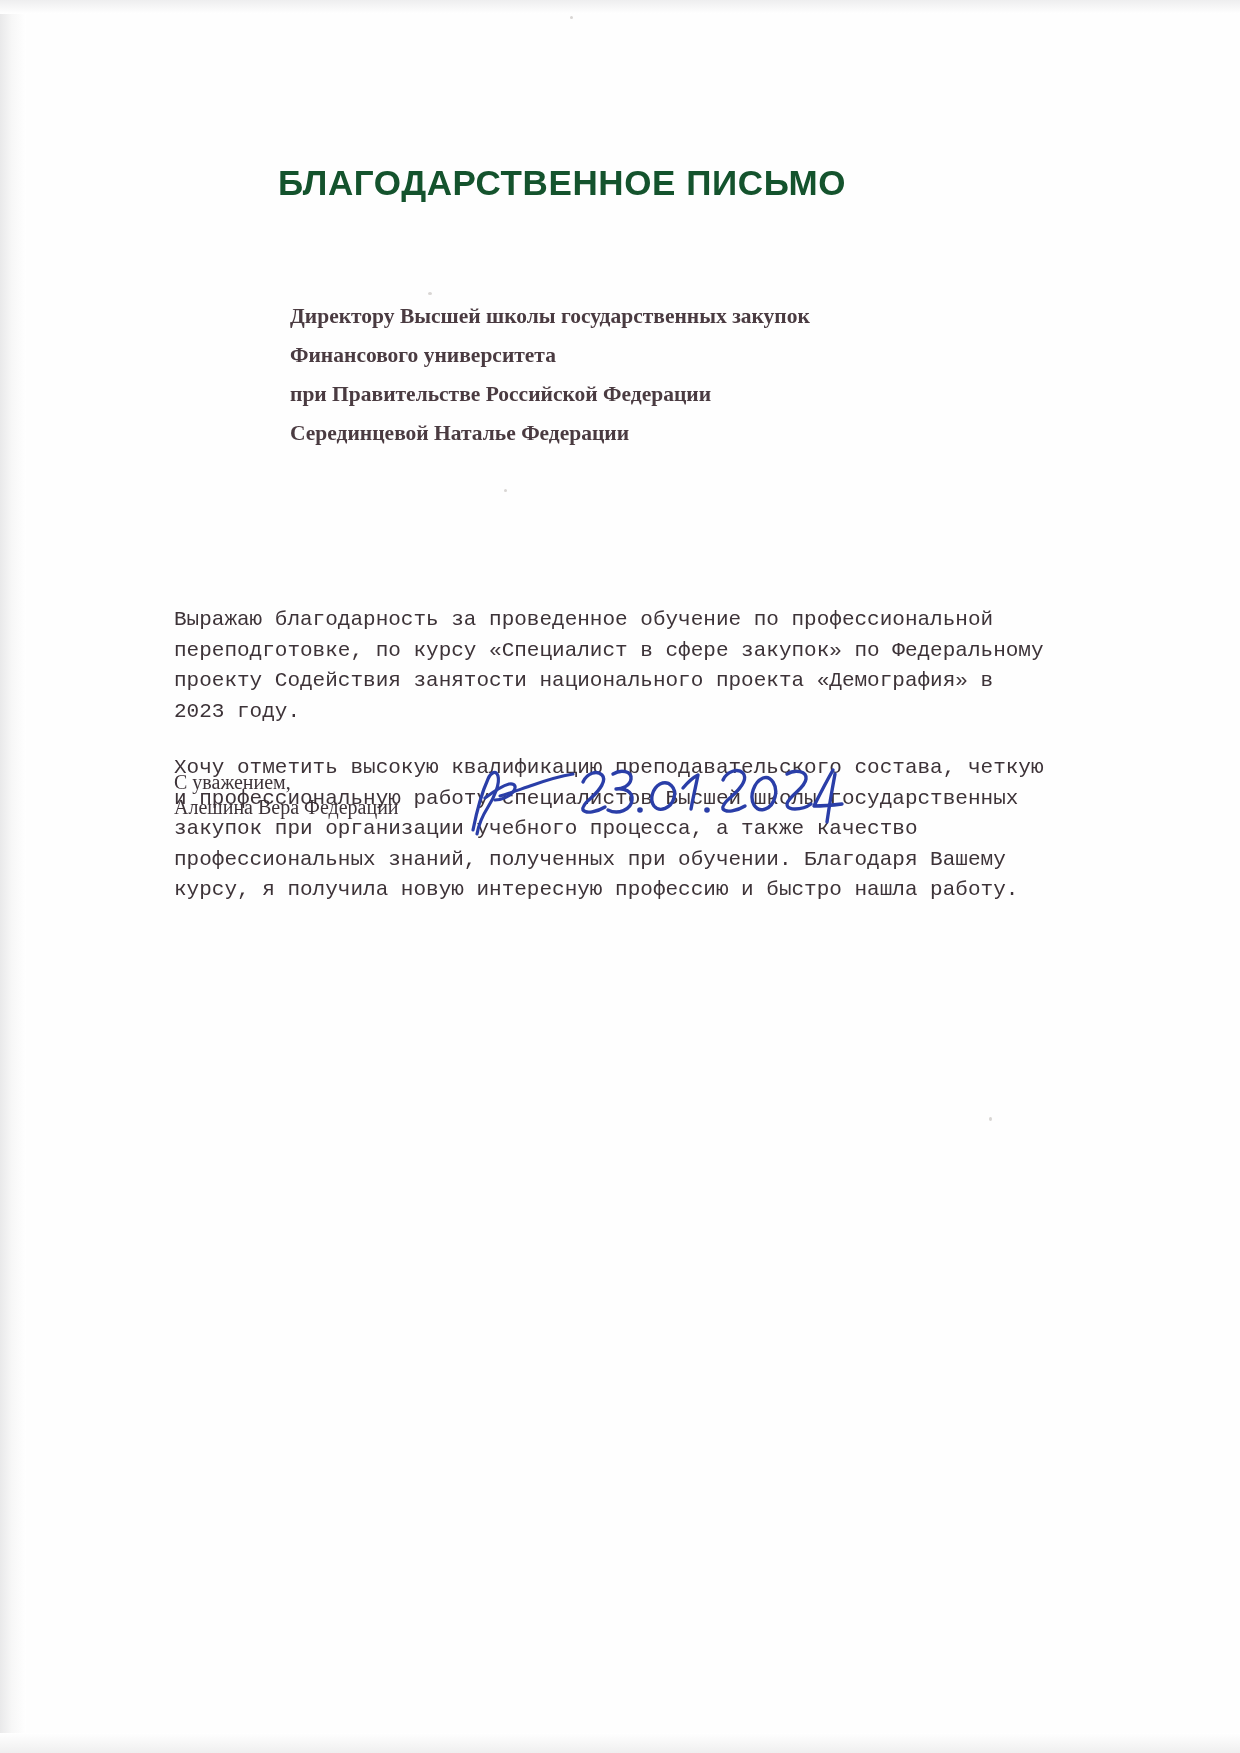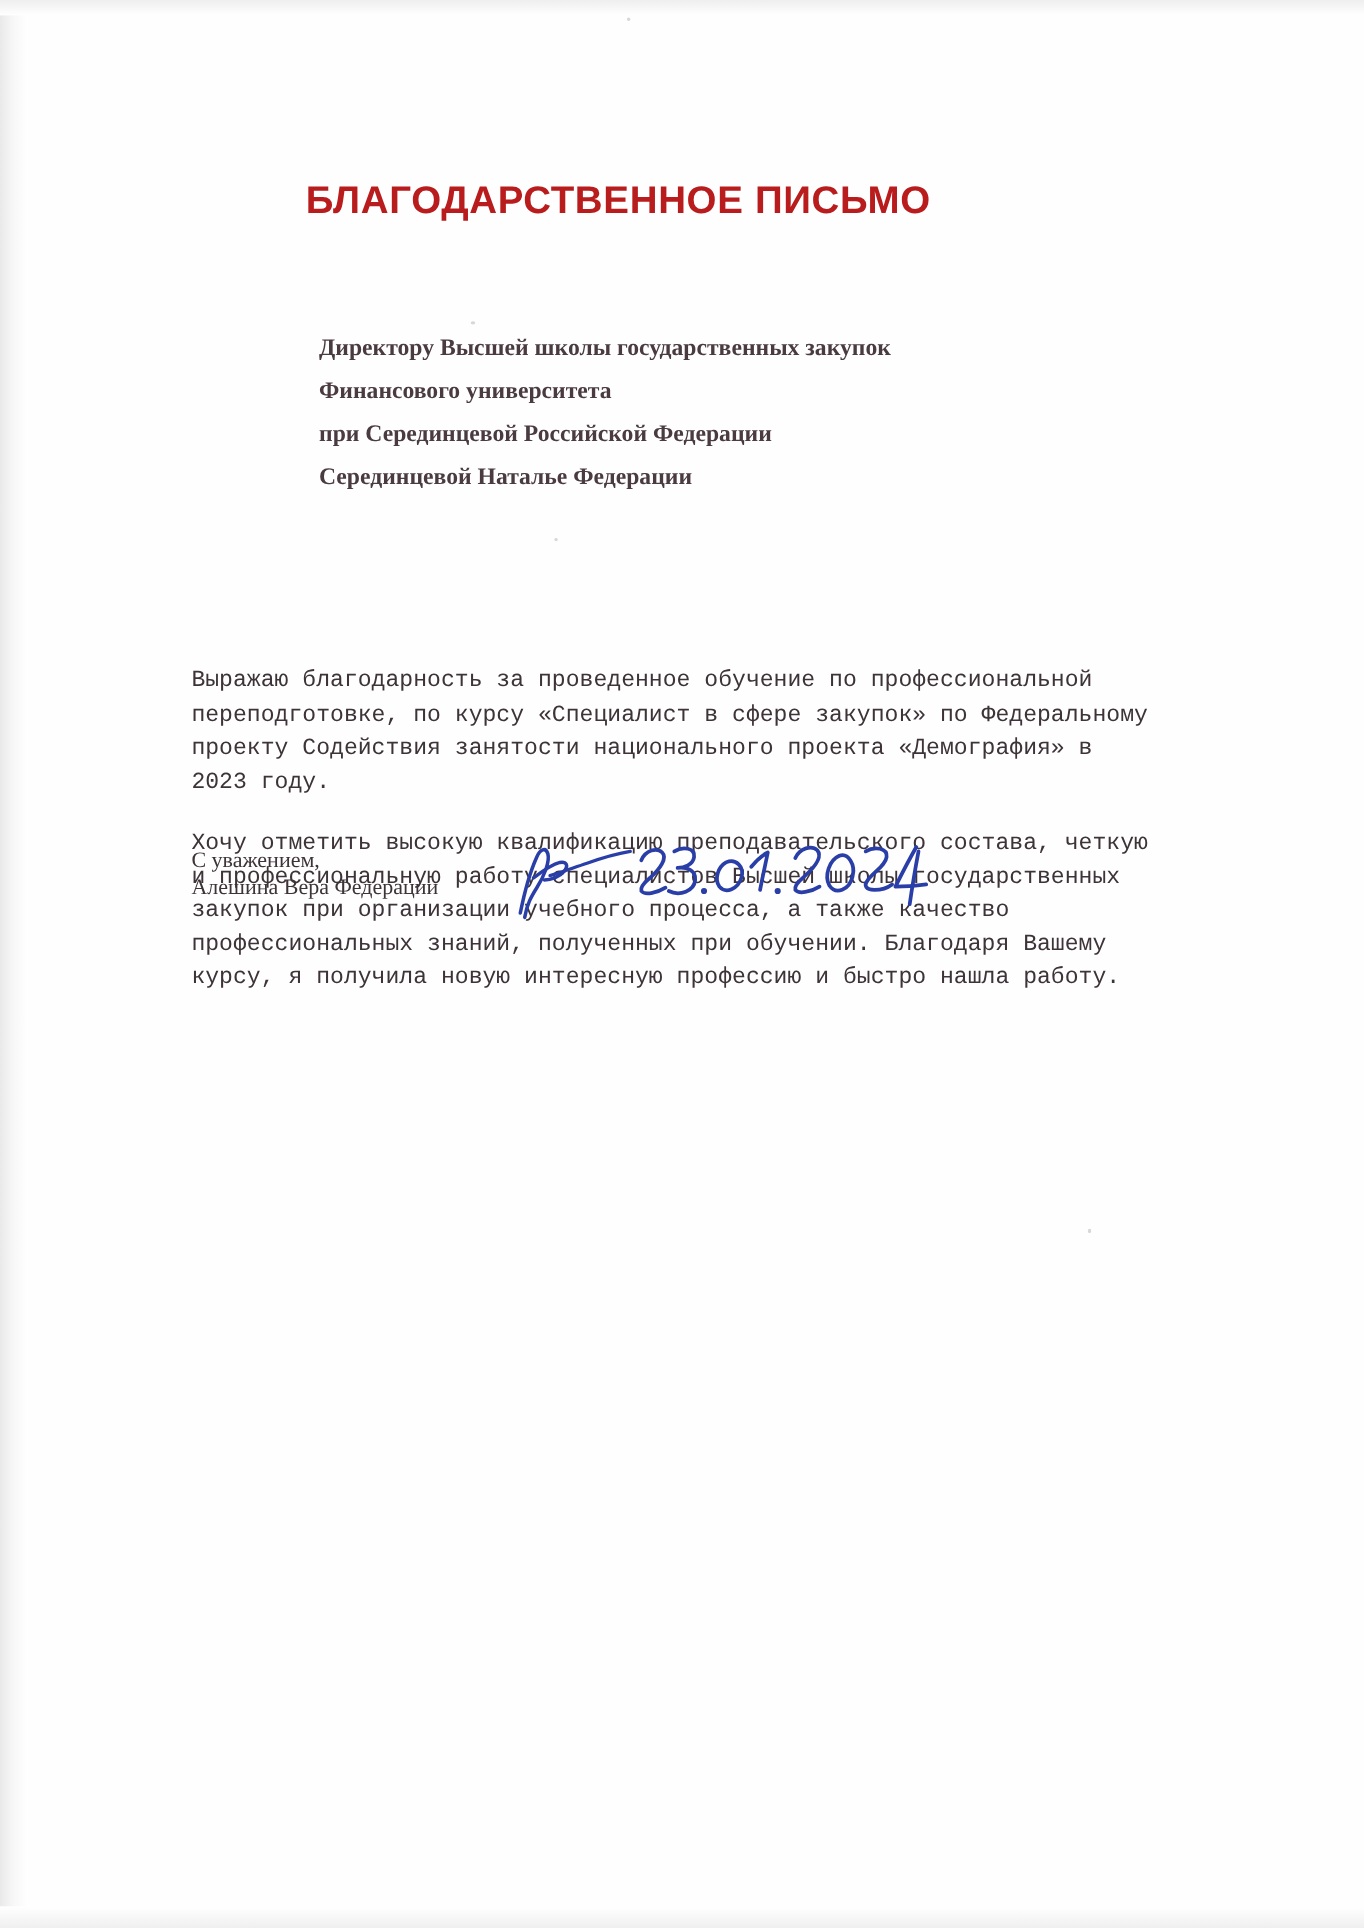--- a/index.html
+++ b/index.html
@@ -52,21 +52,21 @@
   .doc-title {
     position: absolute;
     left: 0;
     top: 163px;
     width: 1124px;
     text-align: center;
     font-family: "Liberation Sans", "DejaVu Sans", sans-serif;
     font-weight: bold;
     font-size: 35px;
     letter-spacing: 0.6px;
-    color: #b91c1c;
+    color: #14532d;
     white-space: nowrap;
   }
 
   .addressee {
     position: absolute;
     right: 190px;
     top: 297px;
     width: 760px;
     font-family: "Liberation Serif", "DejaVu Serif", serif;
     font-weight: bold;
@@ -133,21 +133,21 @@
   <div class="scan-speck" style="left:570px;top:16px;width:3px;height:3px;"></div>
   <div class="scan-speck" style="left:428px;top:292px;width:4px;height:3px;"></div>
   <div class="scan-speck" style="left:504px;top:489px;width:3px;height:3px;"></div>
   <div class="scan-speck" style="left:989px;top:1117px;width:3px;height:4px;"></div>
 
   <div class="doc-title">БЛАГОДАРСТВЕННОЕ ПИСЬМО</div>
 
   <div class="addressee">
     <div>Директору Высшей школы государственных закупок</div>
     <div>Финансового университета</div>
-    <div>при Серединцевой Российской Федерации</div>
+    <div>при Правительстве Российской Федерации</div>
     <div>Серединцевой Наталье Федерации</div>
   </div>
 
   <div class="body-block">
     <p>Выражаю  благодарность за проведенное обучение по профессиональной переподготовке, по курсу «Специалист в сфере закупок» по Федеральному проекту Содействия занятости национального проекта «Демография» в 2023 году.</p>
     <p>Хочу отметить высокую квалификацию преподавательского состава, четкую и профессиональную работу специалистов Высшей школы государственных закупок при организации учебного процесса, а также качество профессиональных знаний, полученных при обучении. Благодаря Вашему курсу, я получила новую интересную профессию и быстро нашла работу.</p>
   </div>
 
   <div class="closing">
     <div>С уважением,</div>

